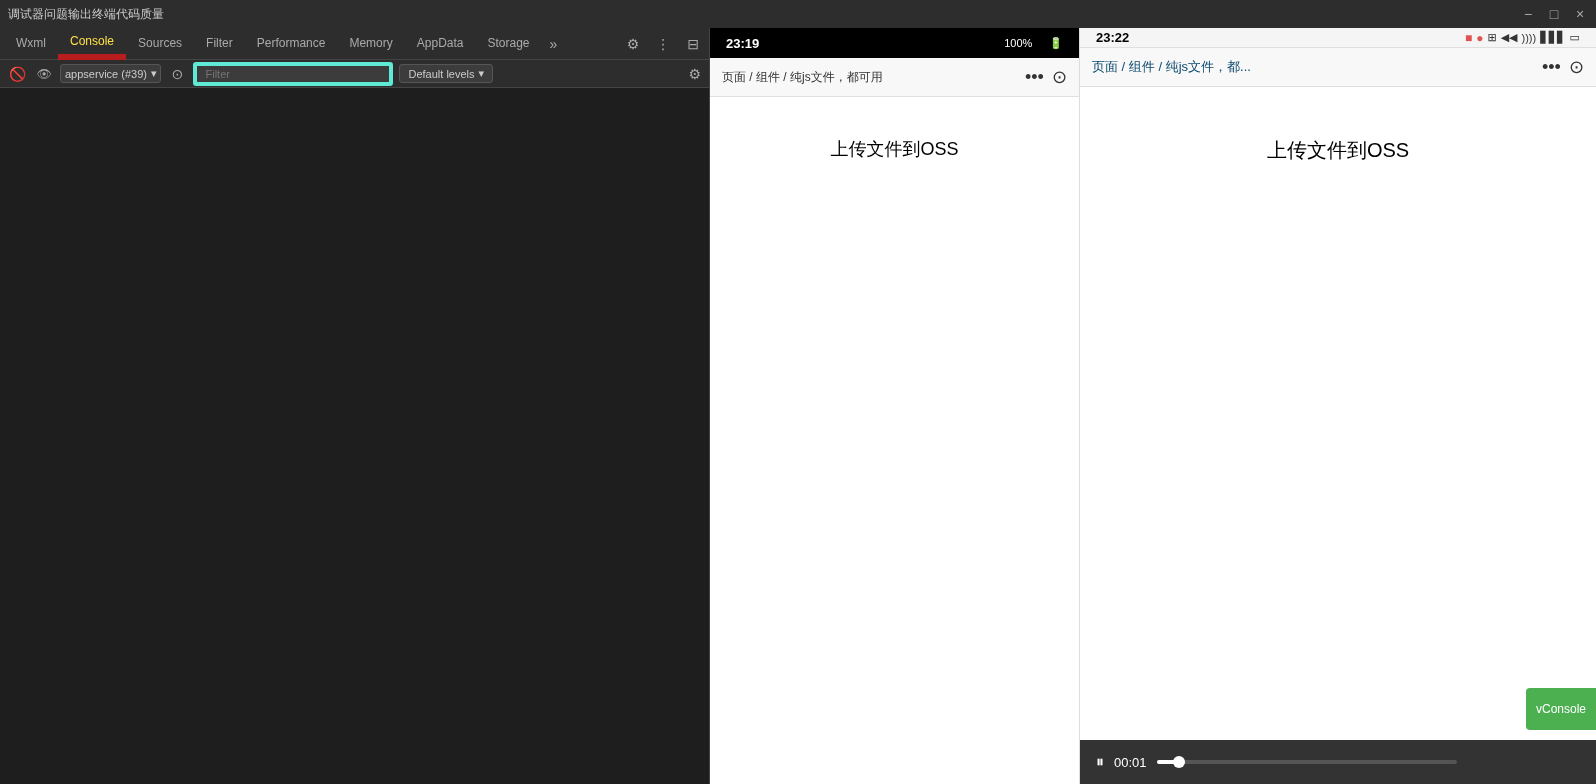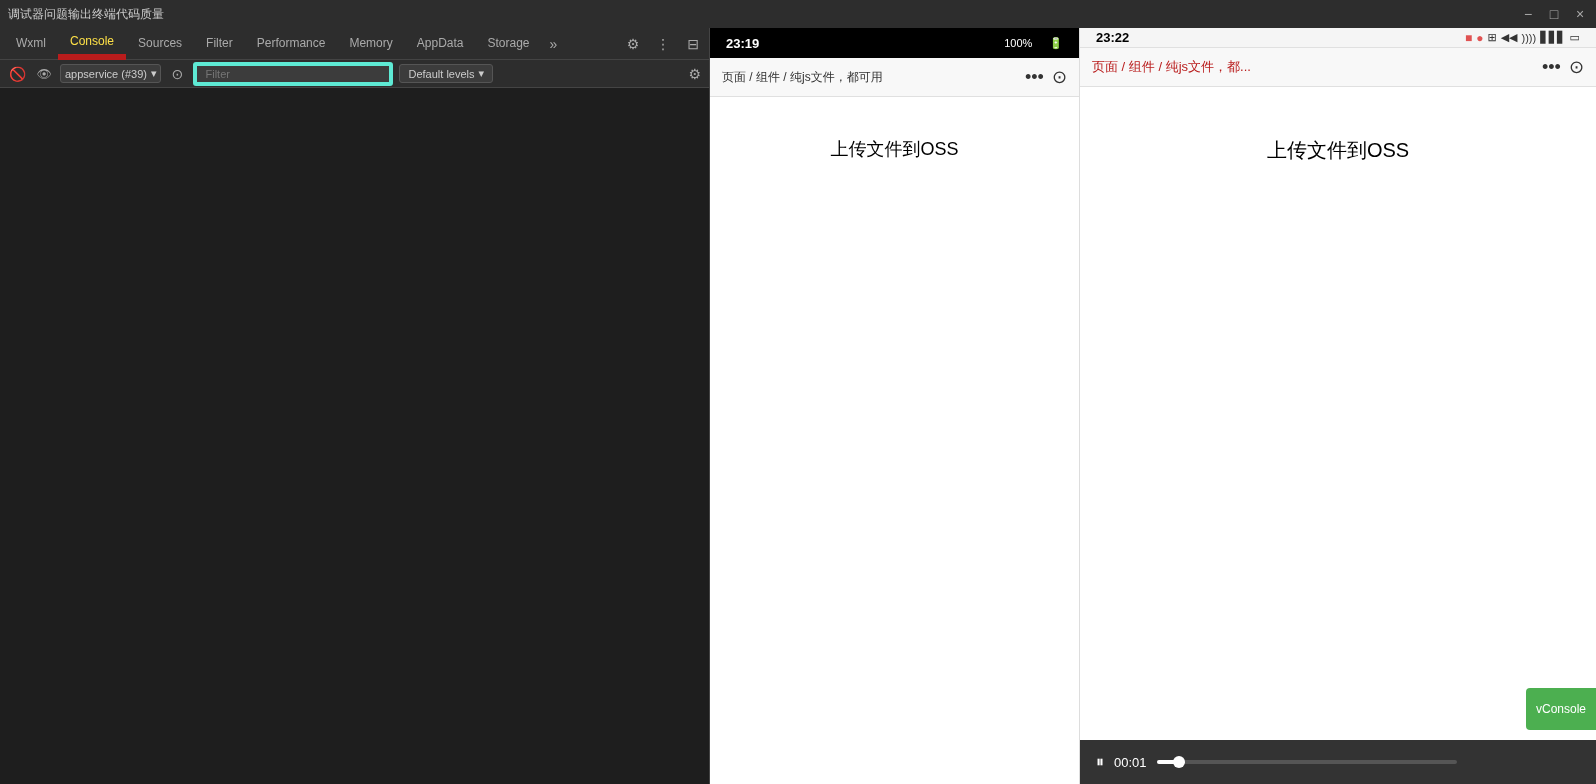--- a/index.html
+++ b/index.html
@@ -292,21 +292,21 @@
       background: #f8f8f8;
       border-bottom: 1px solid #e0e0e0;
       padding: 8px 12px;
       display: flex;
       align-items: center;
       justify-content: space-between;
       flex-shrink: 0;
     }
     .right-nav-breadcrumb {
       font-size: 13px;
-      color: #b91c1c;
+      color: #0c4a6e;
     }
     .right-nav-icons {
       display: flex;
       gap: 8px;
       align-items: center;
     }
 
     
     .right-page-content {
       flex: 1;

